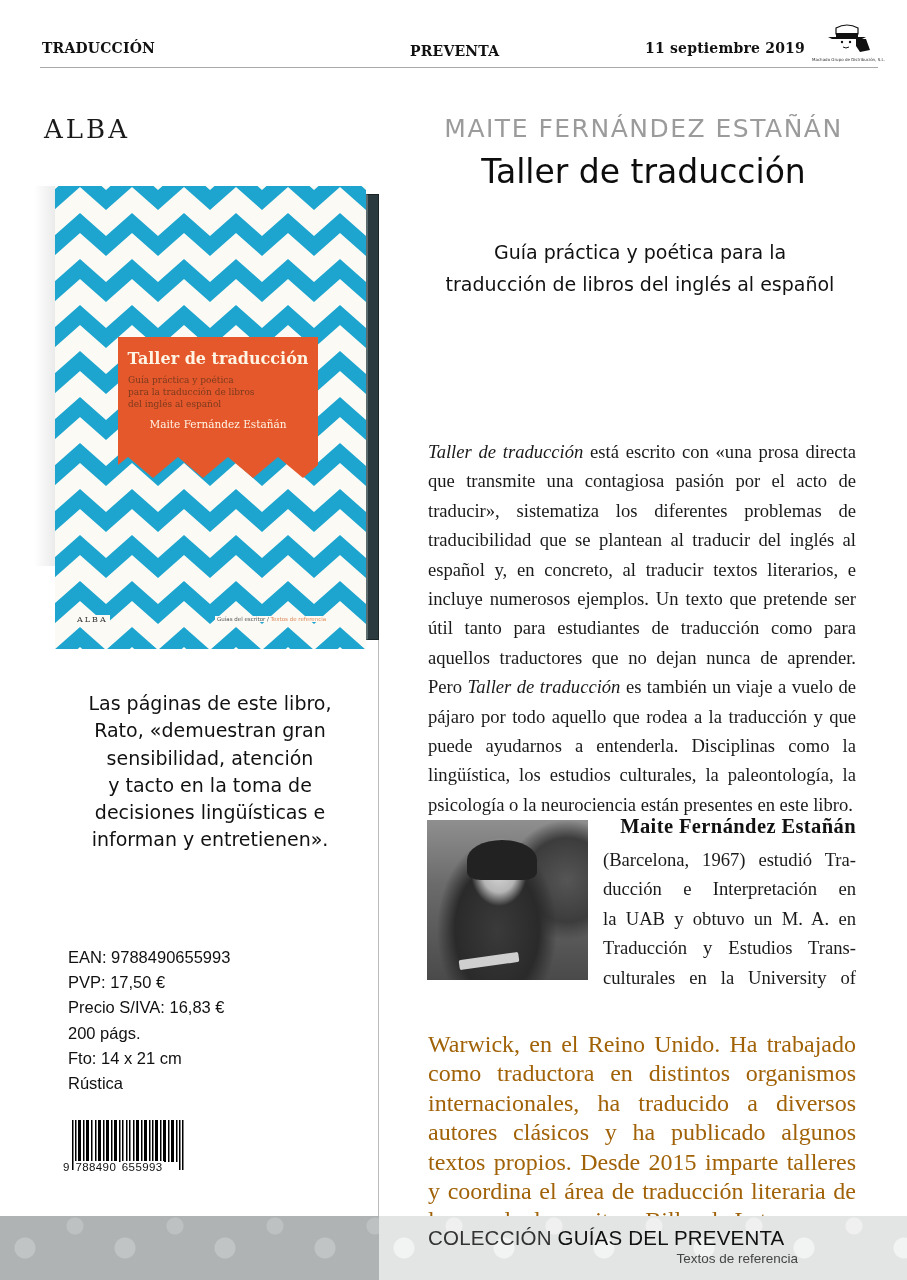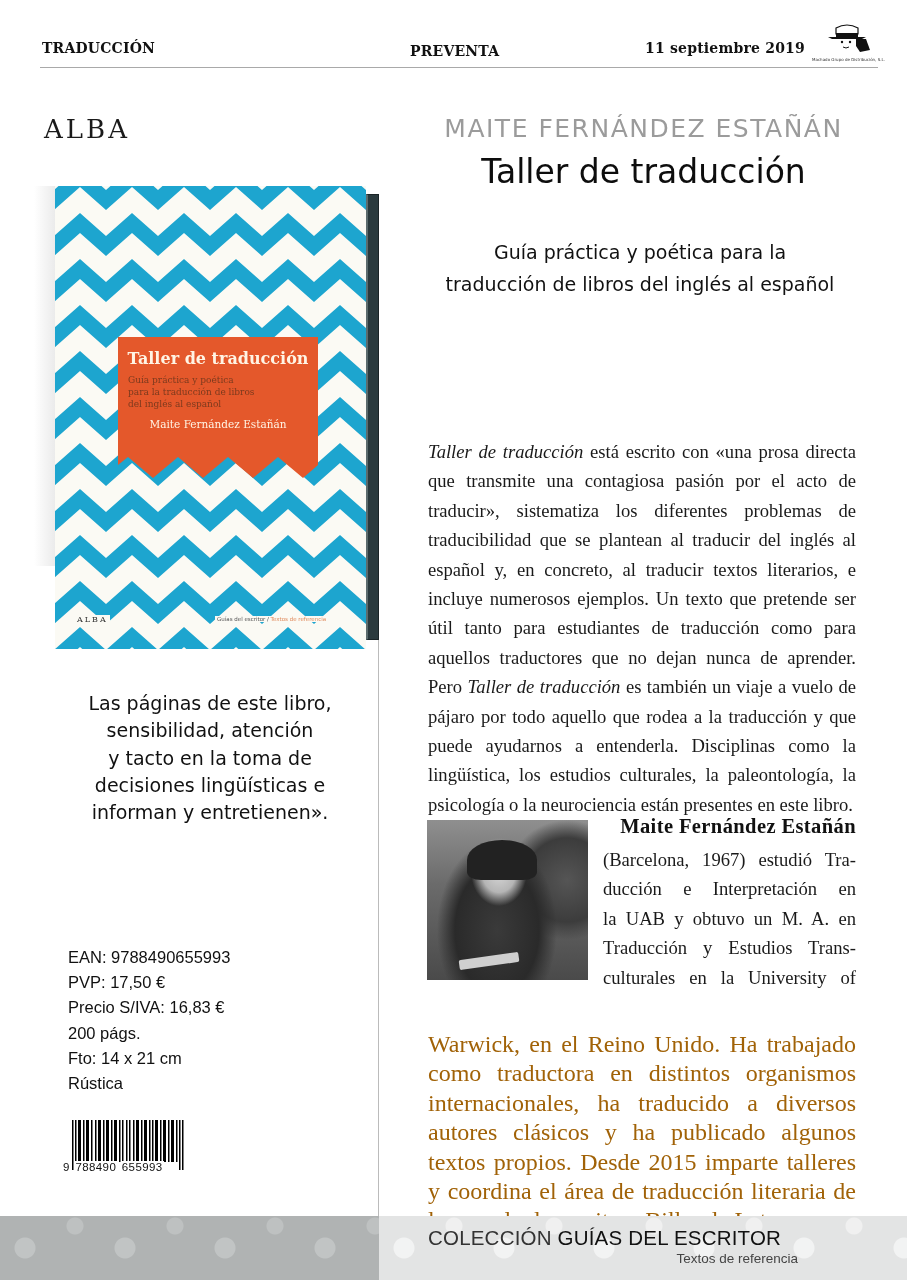--- a/index.html
+++ b/index.html
@@ -137,20 +137,21 @@
     <div class="cover-author">Maite Fernández Estañán</div>
   </div>
   <div class="cover-alba">ALBA</div>
   <div class="cover-series"><span>Guías del escritor /</span><span class="accent"> Textos de referencia</span></div>
 </div>
 
 <div class="vdivider"></div>
 
 <div class="quote">
   <span class="line">Las páginas de este libro,</span>
+  <span class="line">Rato, «demuestran gran</span>
   <span class="line">sensibilidad, atención</span>
   <span class="line">y tacto en la toma de</span>
   <span class="line">decisiones lingüísticas e</span>
   <span class="line">informan y entretienen».</span>
 </div>
 
 <div class="specs">
   <span class="line">EAN: 9788490655993</span>
   <span class="line">PVP: 17,50 €</span>
   <span class="line">Precio S/IVA: 16,83 €</span>
@@ -215,14 +216,14 @@
   <span class="line jl">(Barcelona, 1967) estudió Tra-</span>
   <span class="line jl">ducción e Interpretación en</span>
   <span class="line jl">la UAB y obtuvo un M. A. en</span>
   <span class="line jl">Traducción y Estudios Trans-</span>
   <span class="line jl">culturales en la University of</span>
 </div>
 <div class="bio-full">Warwick, en el Reino Unido. Ha trabajado como traductora en distintos organismos internacionales, ha traducido a diversos autores clásicos y ha publicado algunos textos propios. Desde 2015 imparte talleres y coordina el área de traducción literaria de la escuela de escritura Billar de Letras.</div>
 
 <div class="footer-left"></div>
 <div class="footer-right"></div>
-<div class="collection"><span class="light">COLECCIÓN </span><span class="strong">GUÍAS DEL ESCRITOR</span></div>
+<div class="collection"><span class="light">COLECCIÓN </span><span class="strong">GUÍAS DEL PREVENTA</span></div>
 <div class="collection-sub">Textos de referencia</div>
 
 </body></html>

